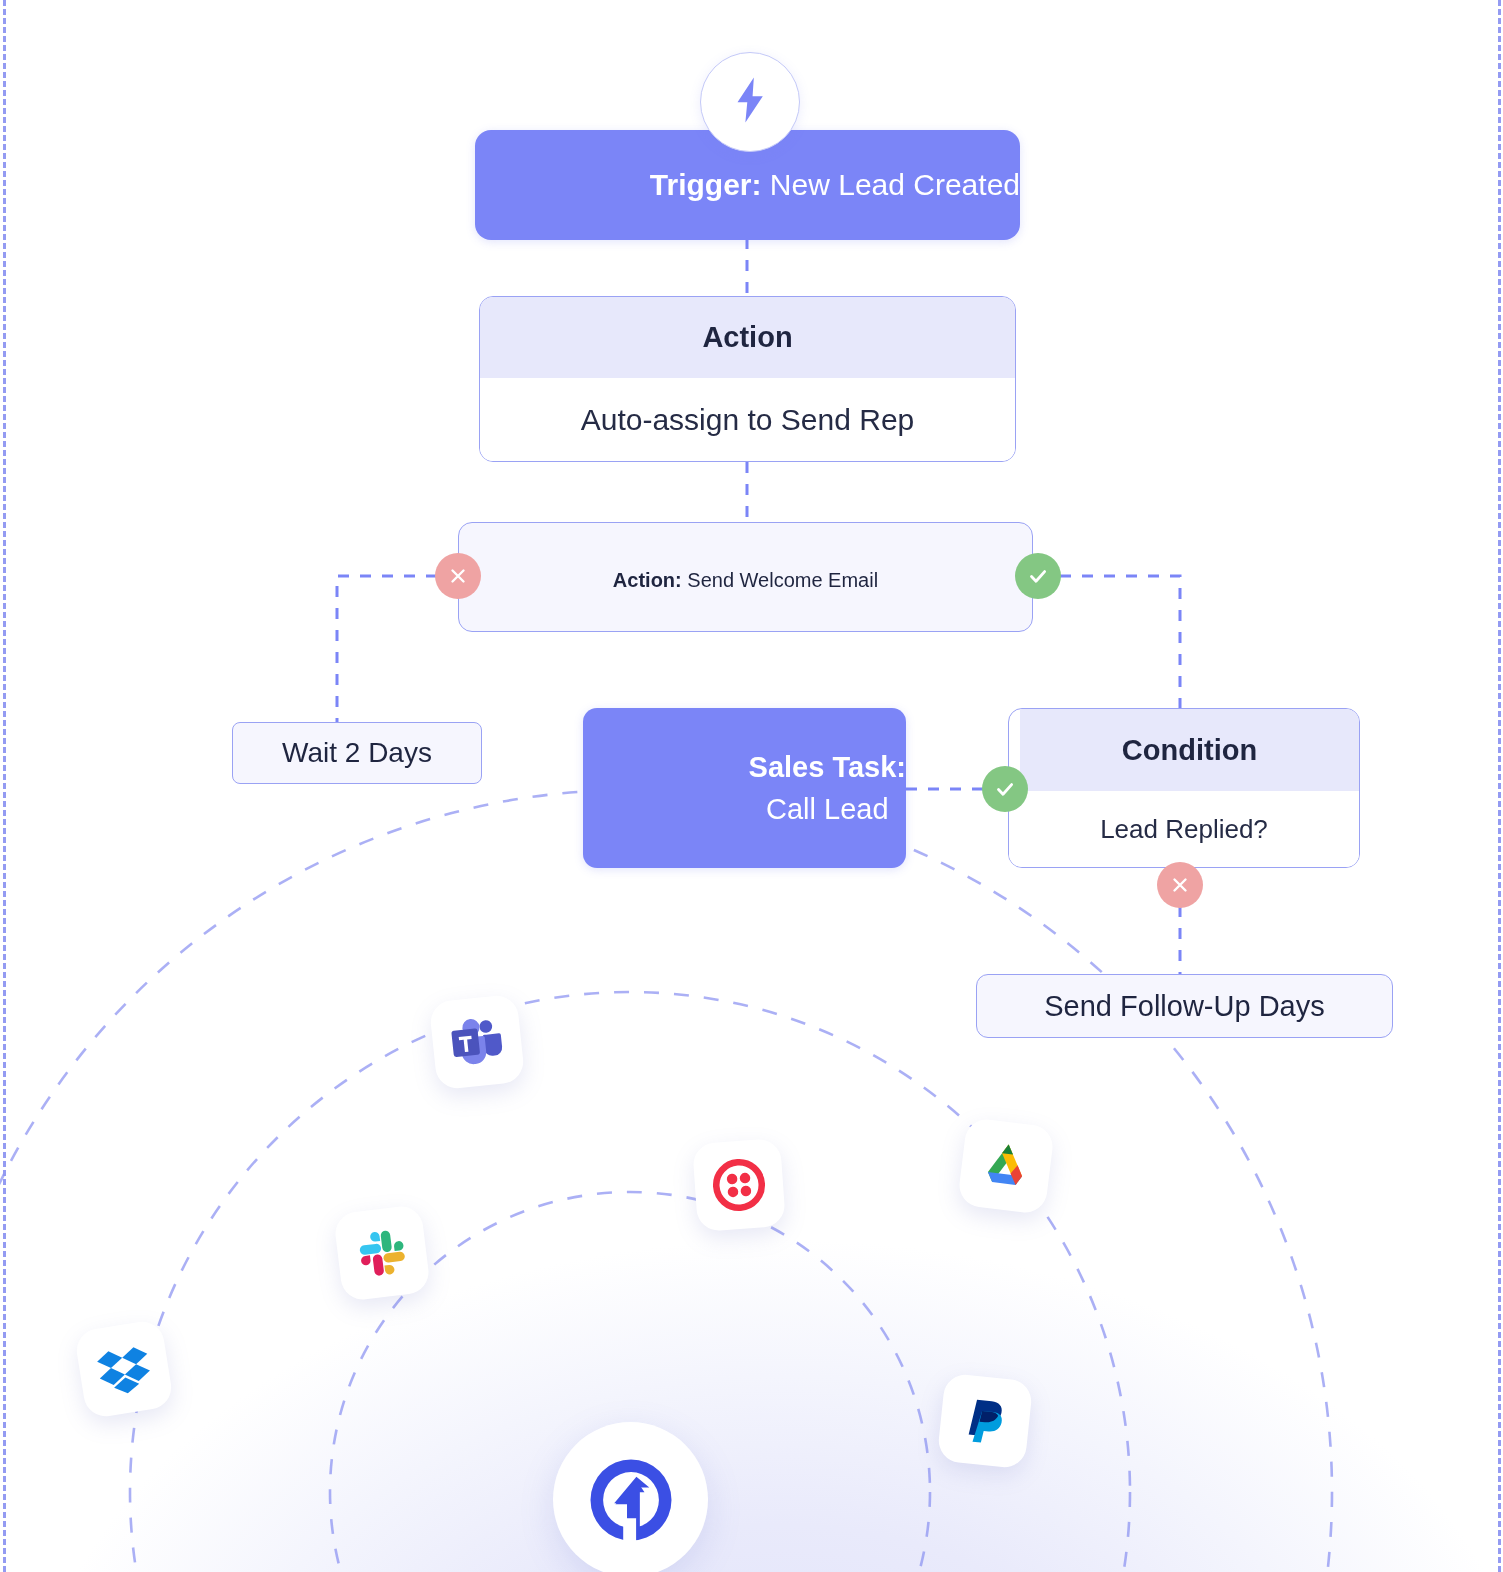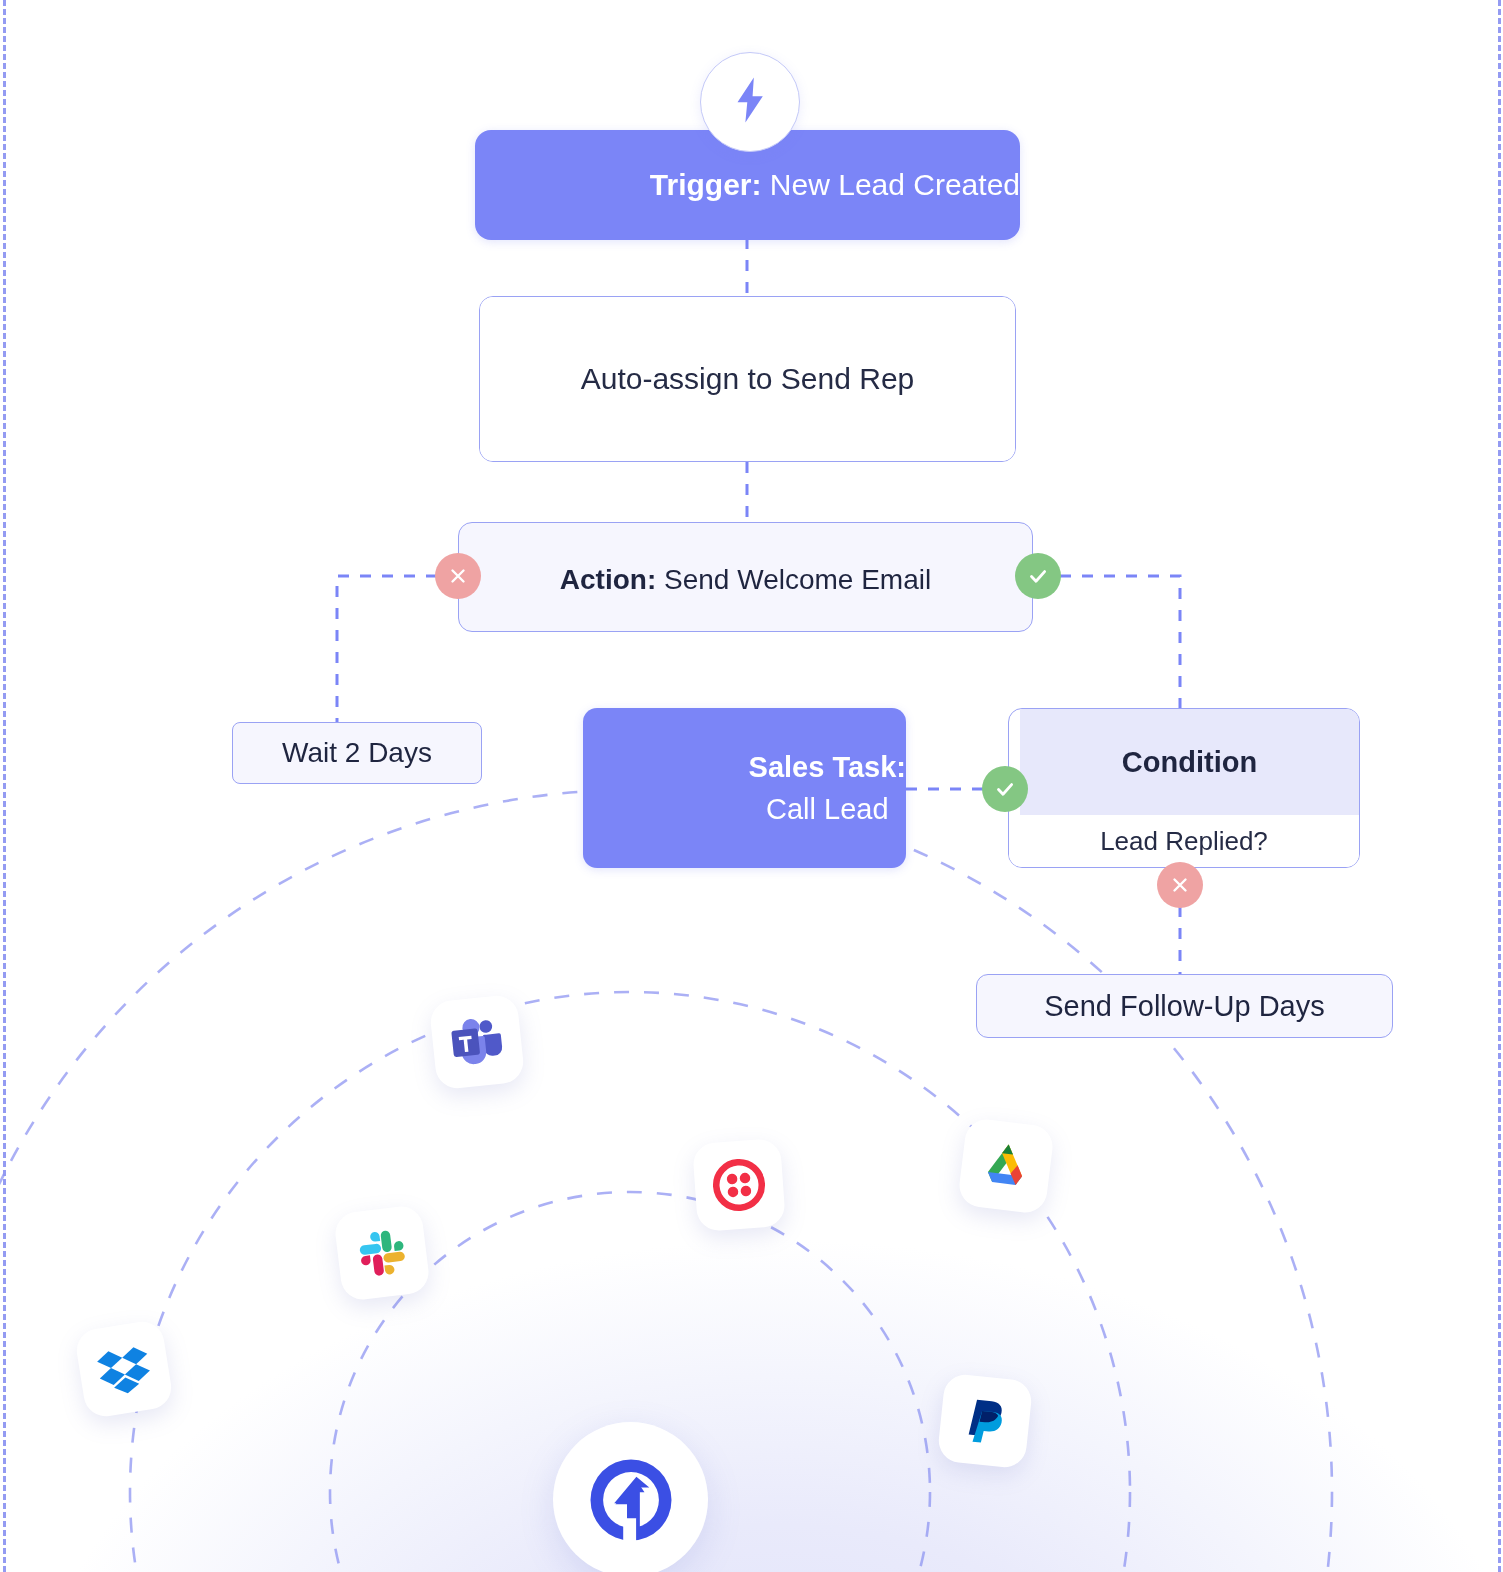--- a/index.html
+++ b/index.html
@@ -212,25 +212,26 @@
   </div>
 
   <div class="node solid" id="n-trigger" style="left:475px; top:130px; width:545px; height:110px; border-radius:16px;">
     <div style="font-size:30px; line-height:1;">
       <span class="lbl-bold">Trigger:</span>
       <span>New Lead Created</span>
     </div>
   </div>
 
   <div class="node card" id="n-assign" style="left:479px; top:296px; width:537px; height:166px; border-radius:14px;">
+    <div class="card-head" style="height:81px; font-size:29px;">Action</div>
     <div class="card-body" style="font-size:30px;">Auto-assign to Send Rep</div>
   </div>
 
   <div class="node light" id="n-welcome" style="left:458px; top:522px; width:575px; height:110px; border-radius:14px;">
-    <div style="font-size:28px; line-height:1;margin-top:6px;">
+    <div style="font-size:20px; line-height:1;margin-top:6px;">
       <span class="lbl-bold">Action:</span>
       <span>Send Welcome Email</span>
     </div>
   </div>
 
   <div class="pill fail" style="left:435px; top:553px;">
     <svg width="22" height="22" viewBox="0 0 24 24" aria-hidden="true">
       <path d="M6 6 18 18 M18 6 6 18" stroke="#ffffff" stroke-width="2.6" stroke-linecap="round" fill="none"></path>
     </svg>
   </div>
@@ -245,21 +246,21 @@
   </div>
 
   <div class="node solid" id="n-task" style="left:583px; top:708px; width:323px; height:160px; border-radius:14px;">
     <div style="font-size:29px; line-height:1.45;">
       <div class="lbl-bold">Sales Task:</div>
       <div>Call Lead</div>
     </div>
   </div>
 
   <div class="node card" id="n-condition" style="left:1008px; top:708px; width:352px; height:160px; border-radius:14px;">
-    <div class="card-head" style="height:106px; font-size:29px;margin-left:11px;">Condition</div>
+    <div class="card-head" style="height:82px; font-size:29px;margin-left:11px;">Condition</div>
     <div class="card-body" style="font-size:26px;">Lead Replied?</div>
   </div>
 
   <div class="pill ok" style="left:982px; top:766px;">
     <svg width="24" height="24" viewBox="0 0 24 24" aria-hidden="true">
       <path d="M5.5 12.5 10 17.2 18.6 7.6" stroke="#ffffff" stroke-width="2.8" stroke-linecap="round" stroke-linejoin="round" fill="none"></path>
     </svg>
   </div>
   <div class="pill fail" style="left:1157px; top:862px;">
     <svg width="22" height="22" viewBox="0 0 24 24" aria-hidden="true">

